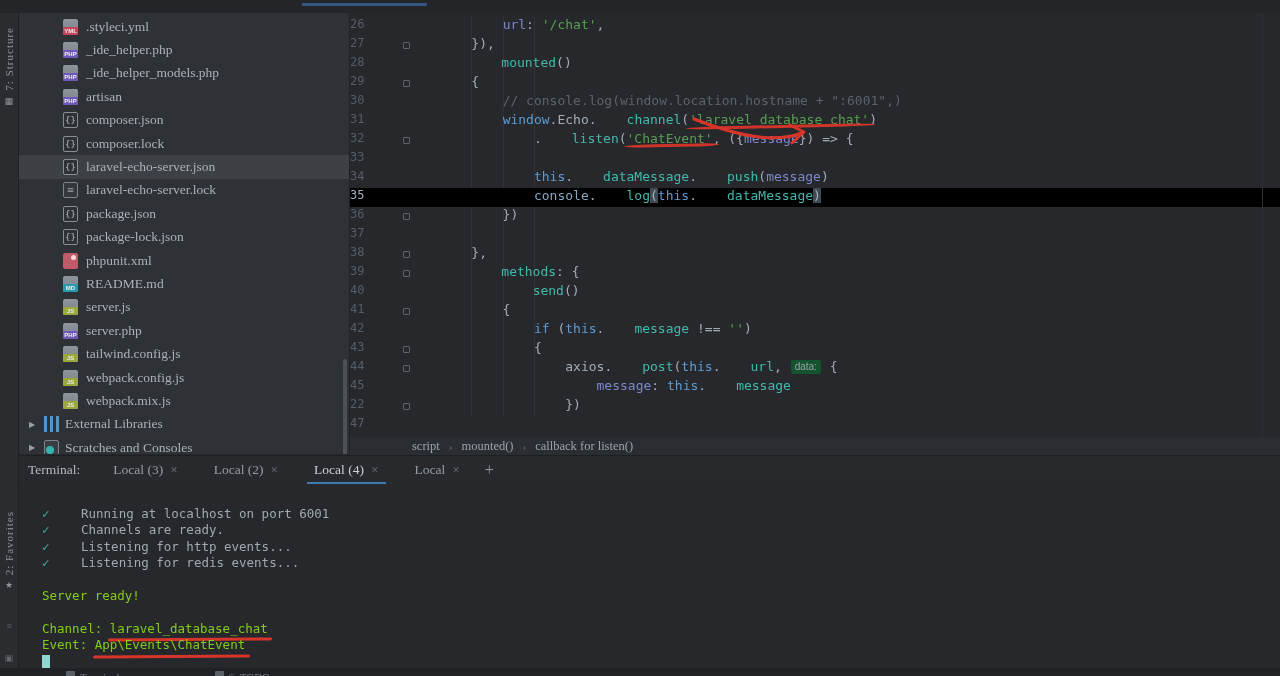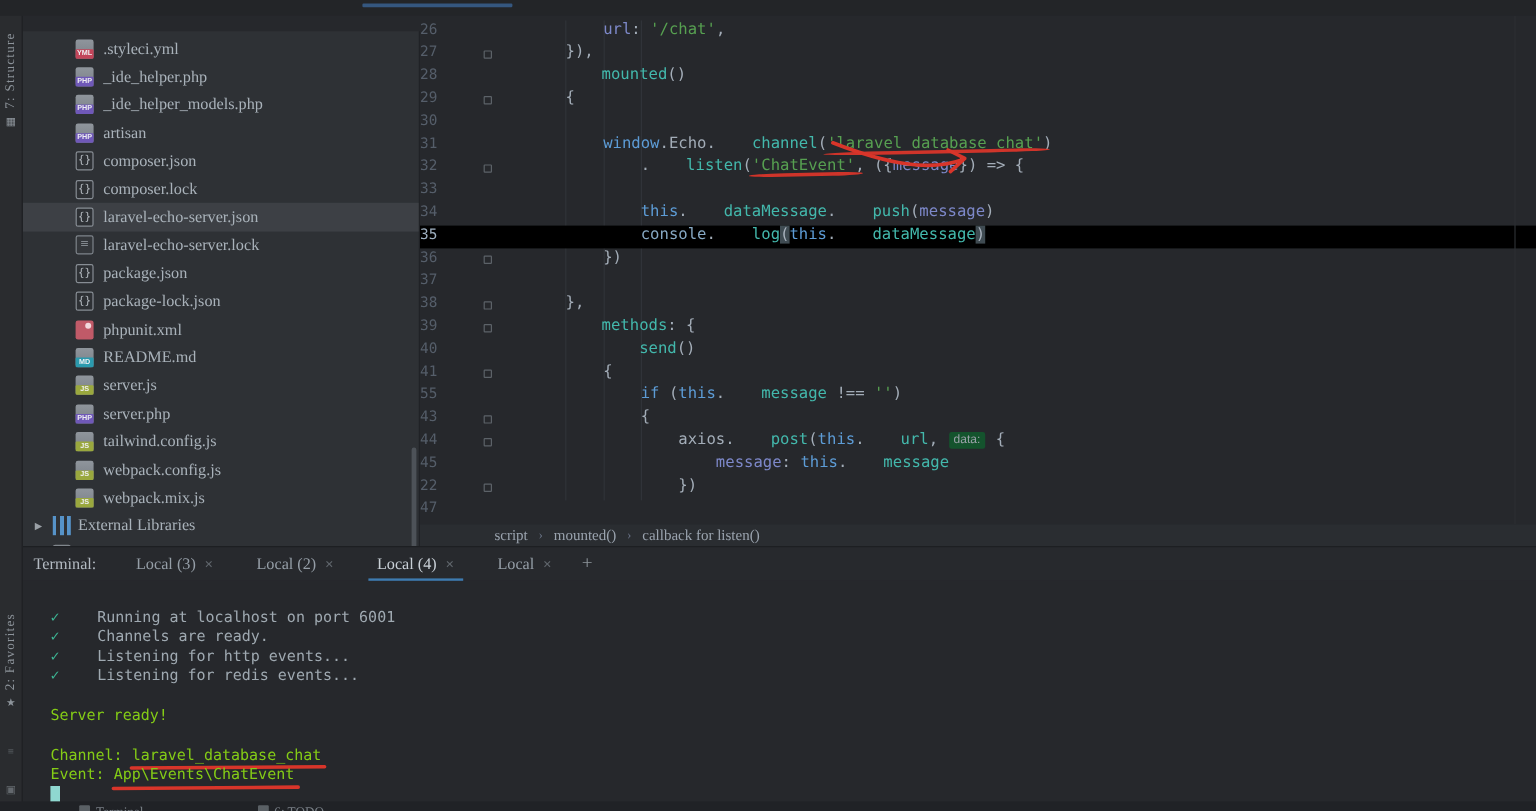--- a/index.html
+++ b/index.html
@@ -8,21 +8,21 @@
   
   #topstrip{position:absolute;left:0;top:0;width:1280px;height:13px;background:#232528;z-index:30;}
   #topstrip .tabline{position:absolute;left:302px;top:3px;width:125px;height:3px;background:#35577f;border-radius:1px;}
   
   #stripe{position:absolute;left:0;top:13px;width:18px;height:655px;background:#2a2c2f;border-right:1px solid #1e2023;z-index:25;}
   .stripe-item{position:absolute;left:0;width:18px;display:flex;flex-direction:column;align-items:center;gap:5px;}
   .vlabel{writing-mode:vertical-rl;transform:rotate(180deg);font:11px "Liberation Serif",serif;color:#8d949b;letter-spacing:1px;}
   .sicon{font-size:9px;color:#8d949b;line-height:10px;}
   .sicon.dim{color:#63686d;}
   
-  #tree{position:absolute;left:19px;top:26px;width:331px;height:442px;background:#2e3135;overflow:hidden;z-index:5;border-right:1px solid #202226;padding-top:3px;box-sizing:border-box;}
+  #tree{position:absolute;left:19px;top:12px;width:331px;height:442px;background:#2e3135;overflow:hidden;z-index:5;border-right:1px solid #202226;padding-top:3px;box-sizing:border-box;}
   .trow{height:23.4px;display:flex;align-items:center;padding-left:44px;gap:8px;font-size:13.5px;color:#a9b2ba;position:relative;box-sizing:border-box;}
   .trow.sel{background:#3d4045;}
   .trow.top{padding-left:7px;gap:6px;}
   .arrow{width:12px;font-size:8px;color:#9aa0a6;text-align:center;flex:none;}
   .fico{width:15px;height:16px;flex:none;position:relative;border-radius:2px;background:linear-gradient(#8f959c,#7a8087);}
   .fico .badge{position:absolute;left:0;right:0;bottom:0;height:8px;border-radius:1px;
        font:bold 6px "Liberation Sans",sans-serif;color:#efeff2;text-align:center;line-height:8px;overflow:hidden;}
   .fico.php .badge{background:#6f58b8;} .fico.yml .badge{background:#c2455a;}
   .fico.js  .badge{background:#9aa83e;} .fico.md  .badge{background:#2b9aae;}
   .fico.json{background:#2e3135;border:1px solid #878d94;box-sizing:border-box;}
@@ -229,33 +229,33 @@
   <div id="editor">
     <div class="guide" style="left:121px;"></div>
     <div class="guide" style="left:153px;"></div>
     <div class="guide" style="left:184px;"></div>
     <div id="code-lines">
         <div class="cl"></div>
         <div class="cl"><span class="ln">26</span><span class="tk-pl">        </span><span class="tk-prop">url</span><span class="tk-pl">: </span><span class="tk-str">'/chat'</span><span class="tk-pl">,</span></div>
         <div class="cl"><span class="ln">27</span><span class="fold"></span><span class="tk-pl">    }),</span></div>
         <div class="cl"><span class="ln">28</span><span class="tk-pl">    </span><span class="tk-fn">mounted</span><span class="tk-pl">()</span></div>
         <div class="cl"><span class="ln">29</span><span class="fold"></span><span class="tk-pl">    {</span></div>
-        <div class="cl"><span class="ln">30</span><span class="tk-pl">        </span></div>
+        <div class="cl"><span class="ln">30</span><span class="tk-pl">        </span><span class="tk-cm">// console.log(window.location.hostname + ":6001",)</span></div>
         <div class="cl"><span class="ln">31</span><span class="tk-pl">        </span><span class="tk-kw">window</span><span class="tk-pl">.</span><span class="tk-pl">Echo</span><span class="tk-pl">.</span><span class="tk-fn">channel</span><span class="tk-pl">(</span><span class="tk-str mk-red">'laravel_database_chat'</span><span class="tk-pl">)</span></div>
         <div class="cl"><span class="ln">32</span><span class="fold"></span><span class="tk-pl">            .</span><span class="tk-fn">listen</span><span class="tk-pl">(</span><span class="tk-str mk-red">'ChatEvent'</span><span class="tk-pl">, ({</span><span class="tk-prop">message</span><span class="tk-pl">}) =&gt; {</span></div>
         <div class="cl"><span class="ln">33</span></div>
         <div class="cl"><span class="ln">34</span><span class="tk-pl">            </span><span class="tk-kw">this</span><span class="tk-pl">.</span><span class="tk-fn">dataMessage</span><span class="tk-pl">.</span><span class="tk-fn">push</span><span class="tk-pl">(</span><span class="tk-prop">message</span><span class="tk-pl">)</span></div>
         <div class="cl cur"><span class="ln">35</span><span class="tk-pl">            </span><span class="tk-obj">console</span><span class="tk-pl">.</span><span class="tk-fn">log</span><span class="tk-brhl">(</span><span class="tk-kw">this</span><span class="tk-pl">.</span><span class="tk-fn">dataMessage</span><span class="tk-brhl">)</span></div>
         <div class="cl"><span class="ln">36</span><span class="fold"></span><span class="tk-pl">        })</span></div>
         <div class="cl"><span class="ln">37</span></div>
         <div class="cl"><span class="ln">38</span><span class="fold"></span><span class="tk-pl">    },</span></div>
         <div class="cl"><span class="ln">39</span><span class="fold"></span><span class="tk-pl">    </span><span class="tk-fn">methods</span><span class="tk-pl">: {</span></div>
         <div class="cl"><span class="ln">40</span><span class="tk-pl">        </span><span class="tk-fn">send</span><span class="tk-pl">()</span></div>
         <div class="cl"><span class="ln">41</span><span class="fold"></span><span class="tk-pl">        {</span></div>
-        <div class="cl"><span class="ln">55</span><span class="tk-pl">            </span><span class="tk-kw">if</span><span class="tk-pl"> (</span><span class="tk-kw">this</span><span class="tk-pl">.</span><span class="tk-fn">message</span><span class="tk-pl"> !== </span><span class="tk-str">''</span><span class="tk-pl">)</span></div>
+        <div class="cl"><span class="ln">42</span><span class="tk-pl">            </span><span class="tk-kw">if</span><span class="tk-pl"> (</span><span class="tk-kw">this</span><span class="tk-pl">.</span><span class="tk-fn">message</span><span class="tk-pl"> !== </span><span class="tk-str">''</span><span class="tk-pl">)</span></div>
         <div class="cl"><span class="ln">43</span><span class="fold"></span><span class="tk-pl">            {</span></div>
         <div class="cl"><span class="ln">44</span><span class="fold"></span><span class="tk-pl">                </span><span class="tk-pl">axios</span><span class="tk-pl">.</span><span class="tk-fn">post</span><span class="tk-pl">(</span><span class="tk-kw">this</span><span class="tk-pl">.</span><span class="tk-fn">url</span><span class="tk-pl">, </span><span class="tk-hint">data:</span><span class="tk-pl"> {</span></div>
         <div class="cl"><span class="ln">45</span><span class="tk-pl">                    </span><span class="tk-prop">message</span><span class="tk-pl">: </span><span class="tk-kw">this</span><span class="tk-pl">.</span><span class="tk-fn">message</span></div>
         <div class="cl"><span class="ln">22</span><span class="fold"></span><span class="tk-pl">                })</span></div>
         <div class="cl"><span class="ln">47</span></div>
       </div>
     <svg id="anno" width="930" height="424">
       <path d="M344,106 C 390,124 425,130 452,120" stroke="#d8352a" stroke-width="3" fill="none" stroke-linecap="round"></path>
       <path d="M440,112 L454,119 L442,130" stroke="#d8352a" stroke-width="3" fill="none" stroke-linecap="round" stroke-linejoin="round"></path>
     </svg>

